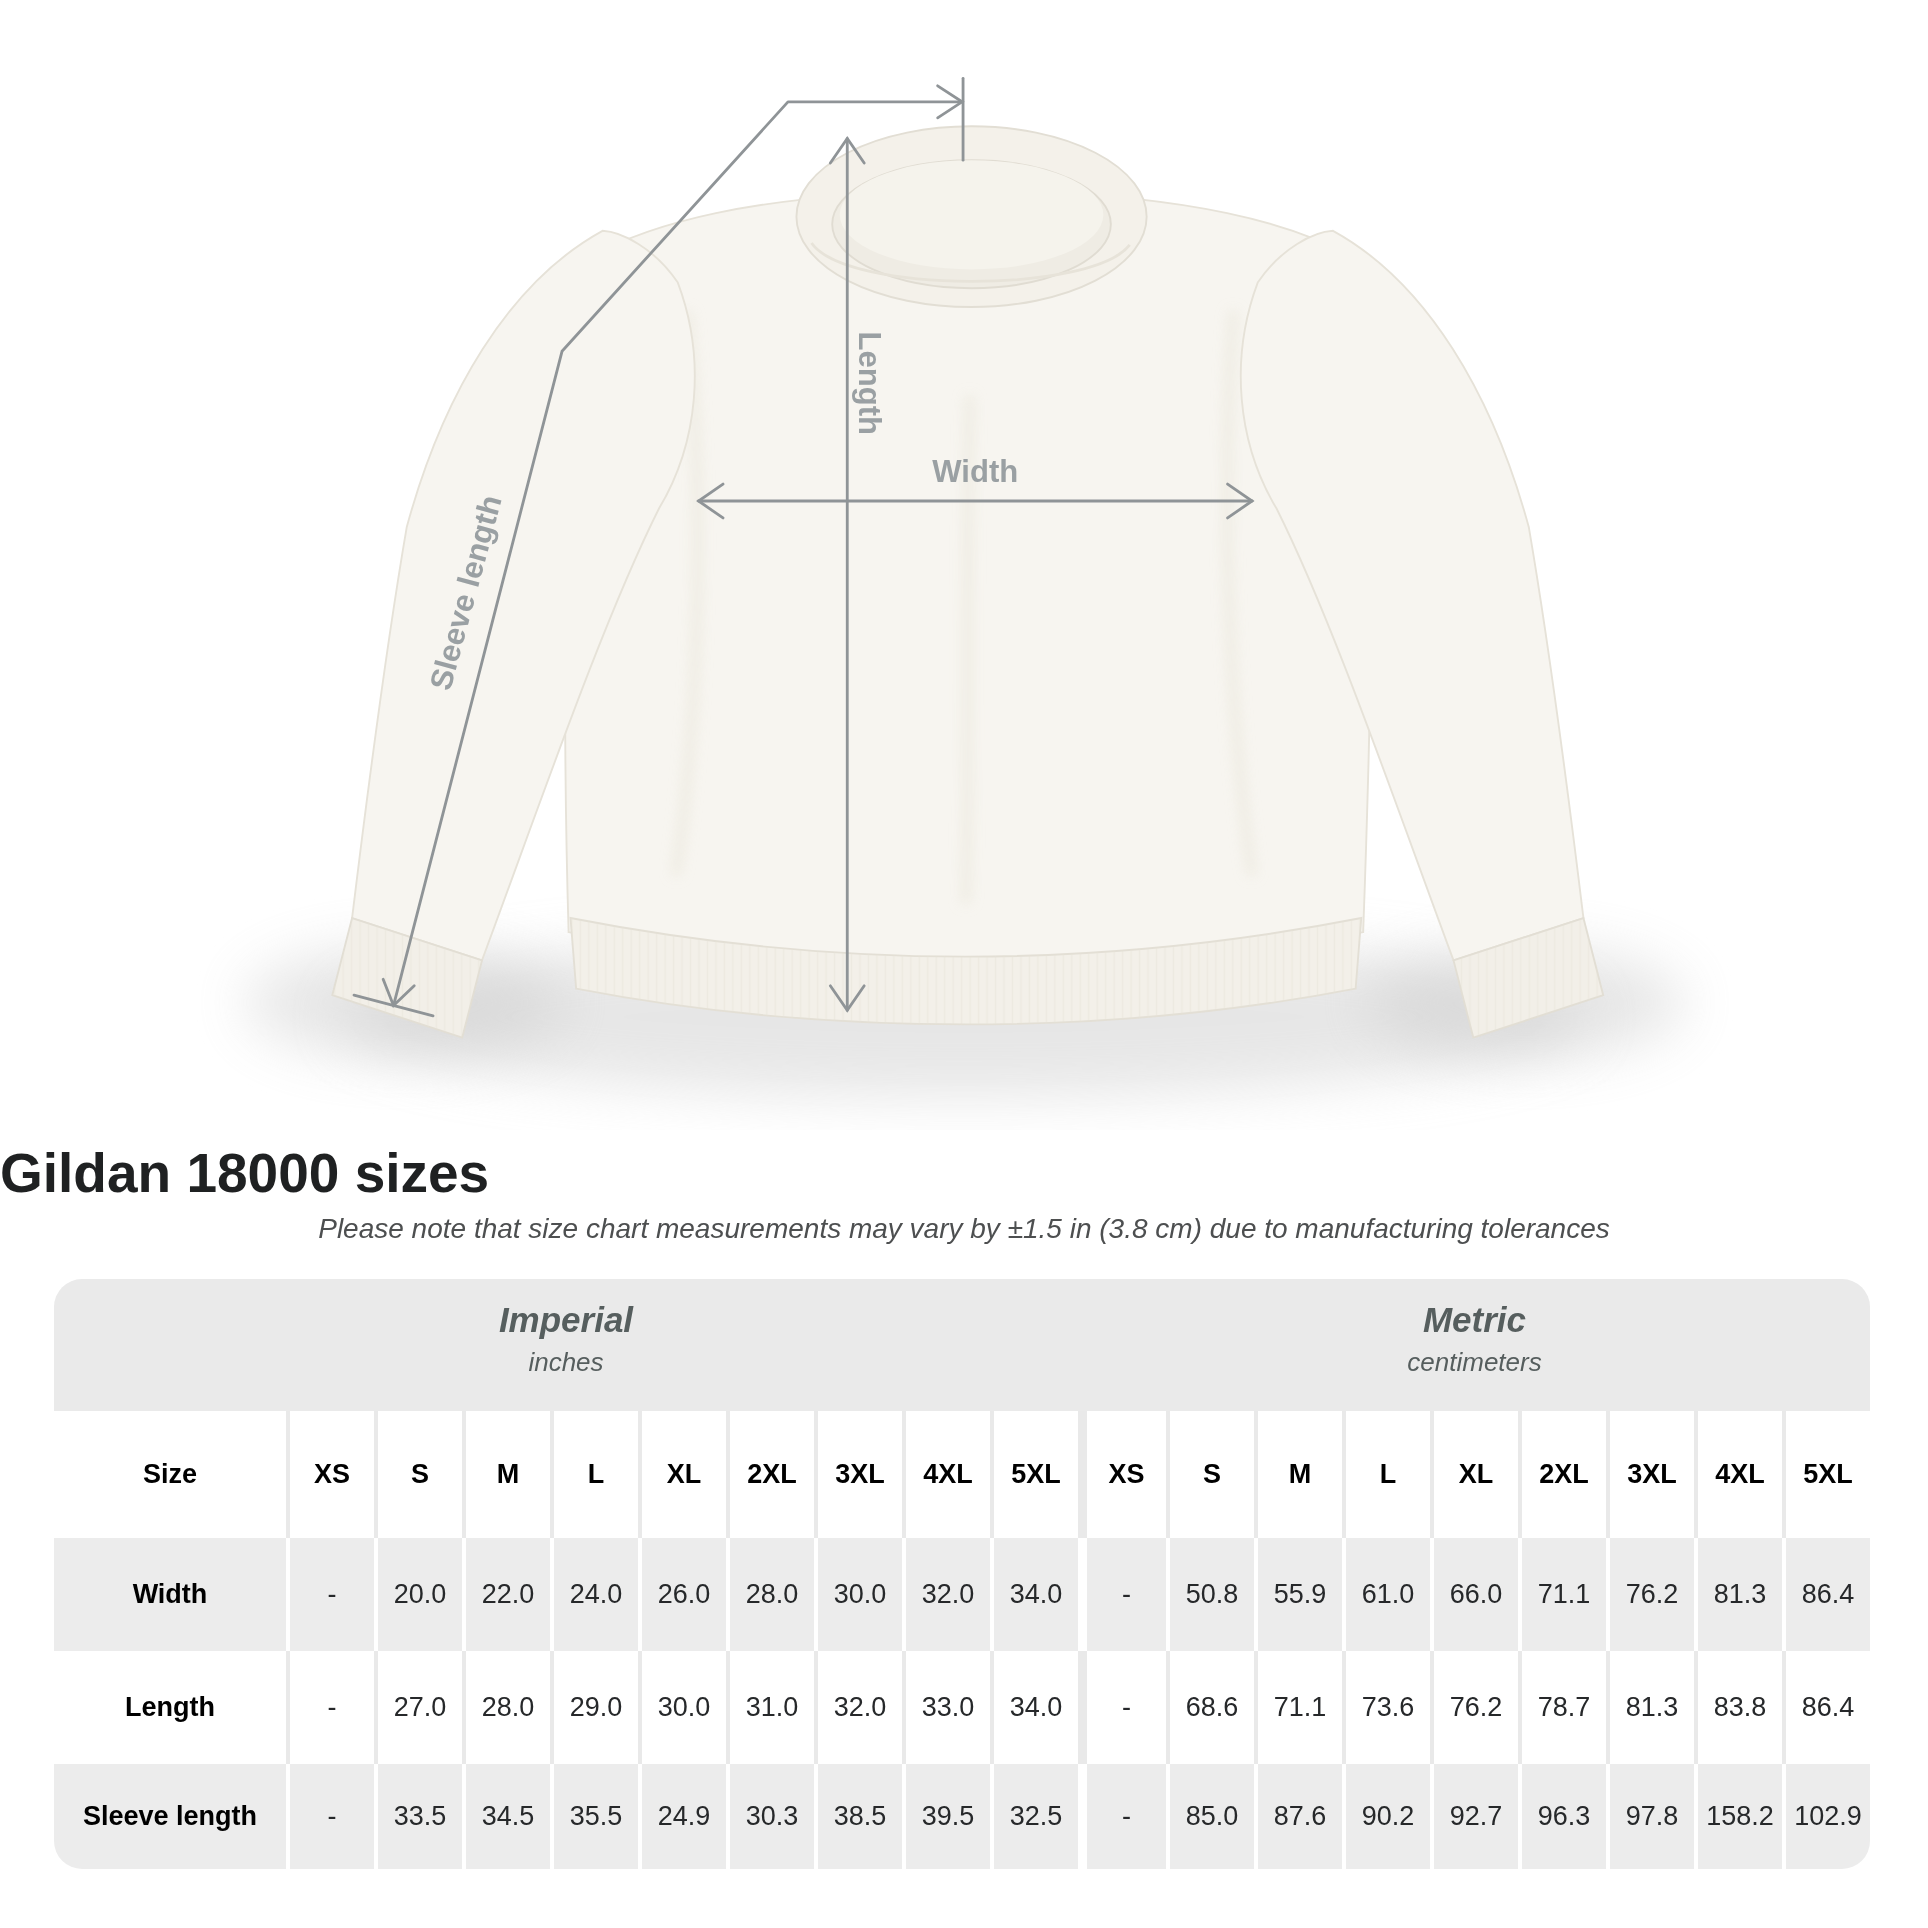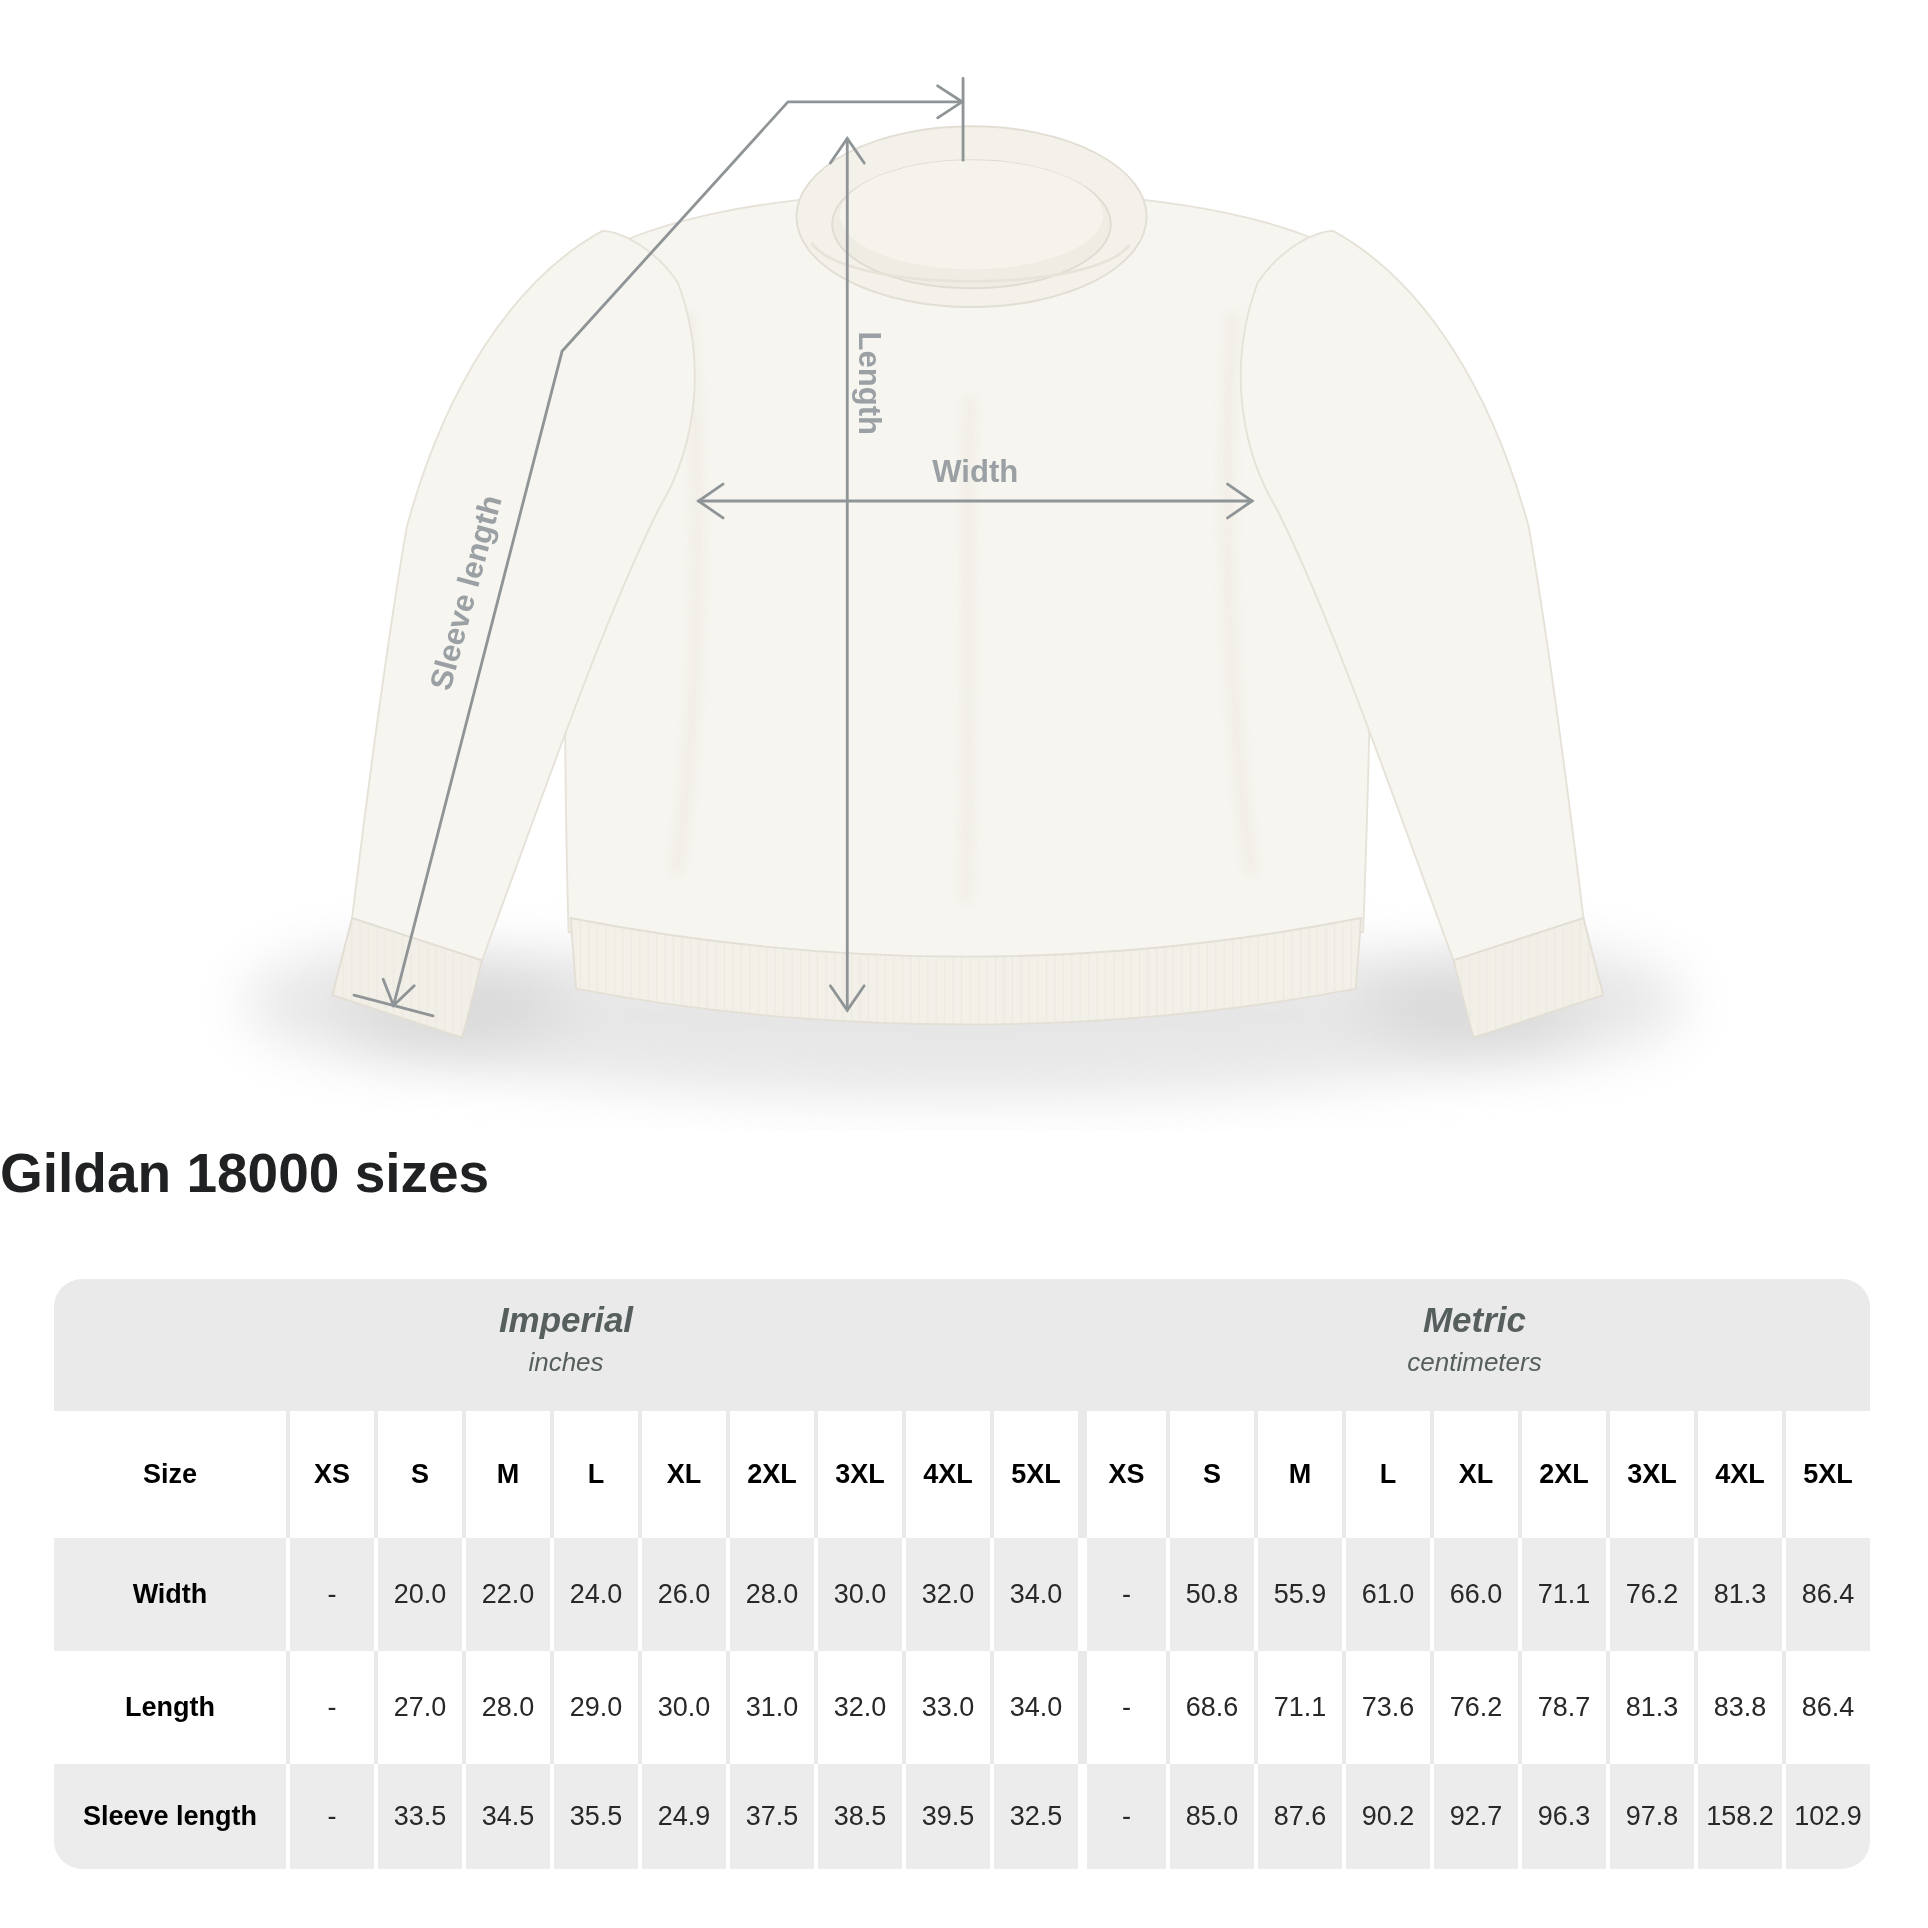--- a/index.html
+++ b/index.html
@@ -141,20 +141,21 @@
 
     <g fill="#9aa0a3" font-family="Liberation Sans, sans-serif" font-weight="bold" font-size="33">
       <text x="1036" y="512" text-anchor="middle">Width</text>
       <text transform="translate(912,352) rotate(90)" text-anchor="start">Length</text>
       <text transform="translate(478,735) rotate(-75)" text-anchor="start">Sleeve length</text>
     </g>
   </svg>
 
   
   <div class="title">Gildan 18000 sizes</div>
+  <div class="subtitle">Please note that size chart measurements may vary by ±1.5 in (3.8 cm) due to manufacturing tolerances</div>
 
   
   <div class="sizetable">
 
     <div class="band">
       <div class="bandlabel band-metric">
         <div class="sec">Metric</div>
         <div class="unit">centimeters</div>
       </div>
       <div class="bandlabel band-imperial">
@@ -229,21 +230,21 @@
       <div class="cell">86.4</div>
     </div>
 
     <div class="trow r3 gray">
       <div class="cell lbl">Sleeve length</div>
       <div class="cell">-</div>
       <div class="cell">33.5</div>
       <div class="cell">34.5</div>
       <div class="cell">35.5</div>
       <div class="cell">24.9</div>
-      <div class="cell">37.5</div>
+      <div class="cell">30.3</div>
       <div class="cell">38.5</div>
       <div class="cell">39.5</div>
       <div class="cell">32.5</div>
       <div class="cell mid">-</div>
       <div class="cell">85.0</div>
       <div class="cell">87.6</div>
       <div class="cell">90.2</div>
       <div class="cell">92.7</div>
       <div class="cell">96.3</div>
       <div class="cell">97.8</div>

